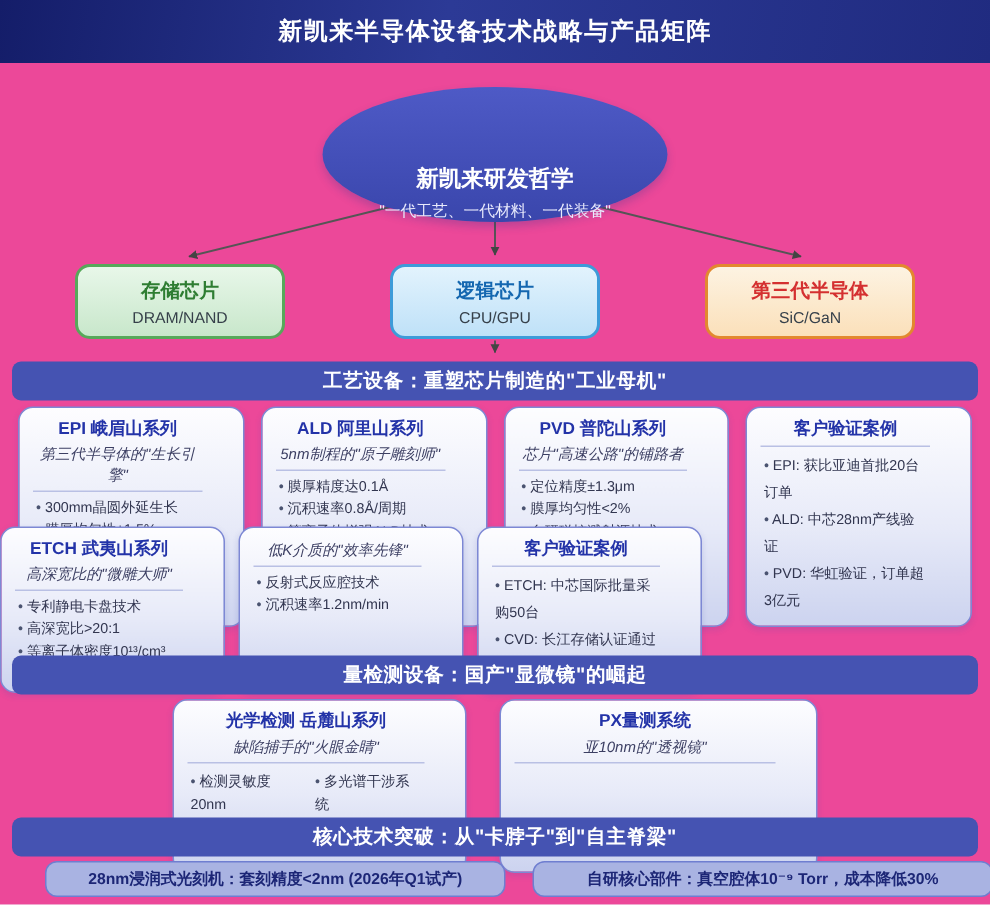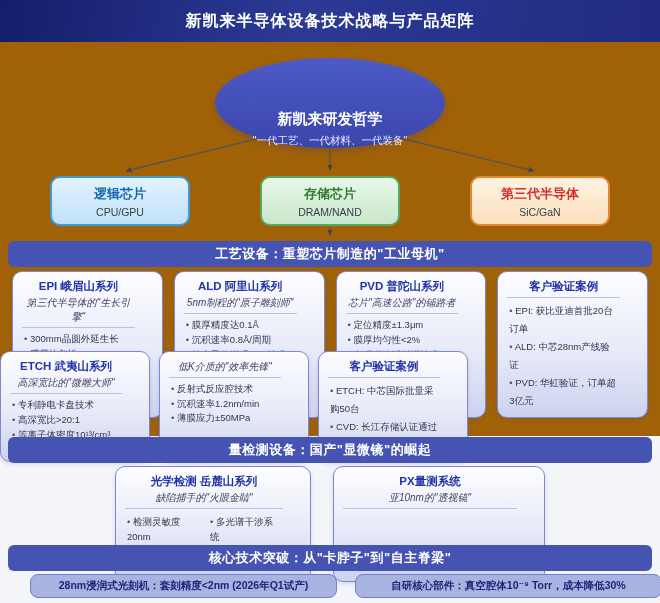--- a/index.html
+++ b/index.html
@@ -1,18 +1,18 @@
 <!DOCTYPE html>
 <html><head>
 <meta charset="utf-8">
 <style>
   html,body{margin:0;padding:0;background:#f4f5f9;}
   body{width:660px;height:603px;overflow:hidden;
        font-family:"Liberation Sans","DejaVu Sans",sans-serif;}
-  .page{position:relative;width:660px;height:436px;background:#a16207;}
+  .page{position:relative;width:660px;height:603px;background:#ec4899;}
 
   
   .header{position:absolute;top:0;left:0;width:660px;height:42px;
     background:linear-gradient(100deg,#141d69 0%,#2c3a96 45%,#202b80 100%);
     display:flex;align-items:center;justify-content:center;}
   .header-title{color:#fff;font-size:16px;font-weight:bold;letter-spacing:1px;}
 
   
   .connectors{position:absolute;inset:0;width:660px;height:603px;z-index:0;pointer-events:none;}
 
@@ -100,27 +100,27 @@
   <div class="header">
     <div class="header-title">新凯来半导体设备技术战略与产品矩阵</div>
   </div>
 
   <div class="ellipse">
     <div class="ellipse-title">新凯来研发哲学</div>
     <div class="ellipse-sub">"一代工艺、一代材料、一代装备"</div>
   </div>
 
   <div class="category-row">
+    <div class="cat-box cat-storage">
+      <div class="cat-title">存储芯片</div>
+      <div class="cat-sub">DRAM/NAND</div>
+    </div>
     <div class="cat-box cat-logic">
       <div class="cat-title">逻辑芯片</div>
       <div class="cat-sub">CPU/GPU</div>
-    </div>
-    <div class="cat-box cat-storage">
-      <div class="cat-title">存储芯片</div>
-      <div class="cat-sub">DRAM/NAND</div>
     </div>
     <div class="cat-box cat-third">
       <div class="cat-title">第三代半导体</div>
       <div class="cat-sub">SiC/GaN</div>
     </div>
   </div>
 
   <div class="banner banner-1">工艺设备：重塑芯片制造的"工业母机"</div>
 
   <div class="cards-row1">
@@ -181,21 +181,20 @@
         <li>等离子体密度10¹³/cm³</li>
       </ul>
     </div>
     <div class="card">
       <div class="card-head">
         <div class="card-sub">低K介质的"效率先锋"</div>
       </div>
       <ul class="bullets">
         <li>反射式反应腔技术</li>
         <li>沉积速率1.2nm/min</li>
-        <li>薄膜应力±50MPa</li>
       </ul>
     </div>
     <div class="card">
       <div class="card-head">
         <div class="card-title">客户验证案例</div>
       </div>
       <ul class="bullets bullets-spread">
         <li>ETCH: 中芯国际批量采购50台</li>
         <li>CVD: 长江存储认证通过</li>
         <li>支持128层3D NAND</li>

